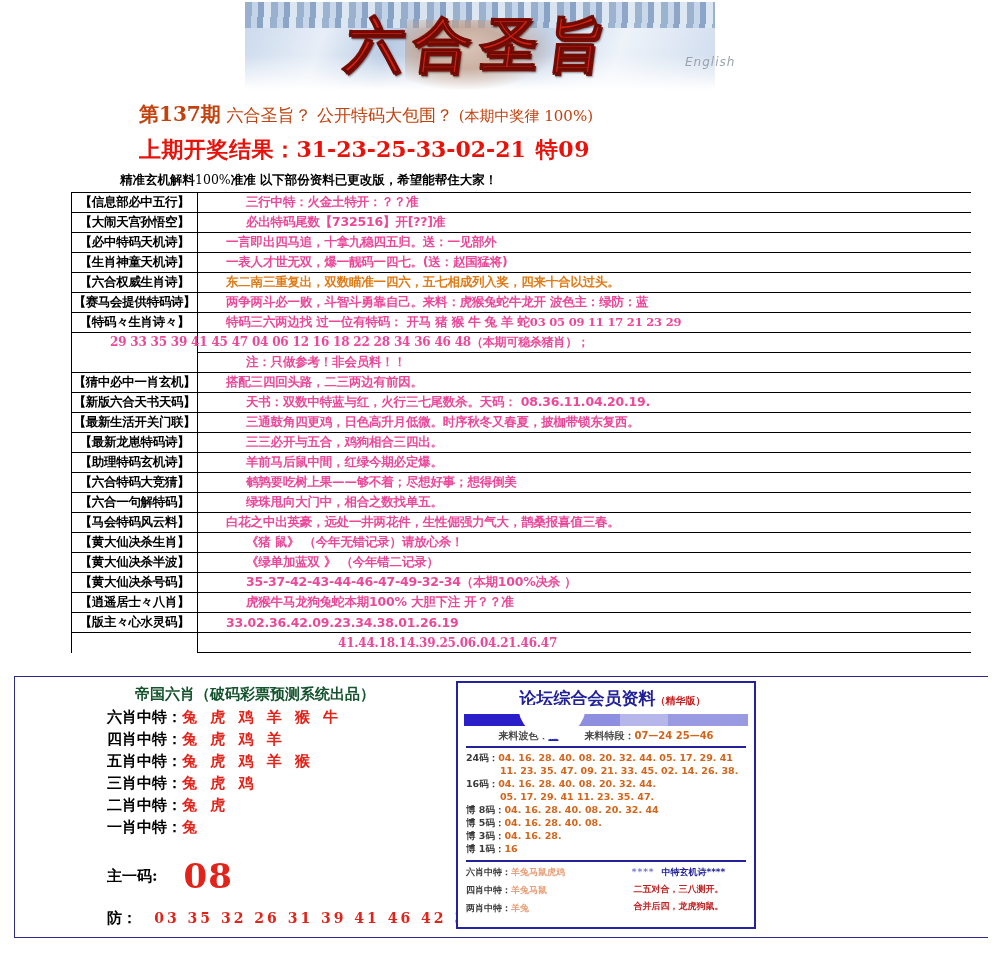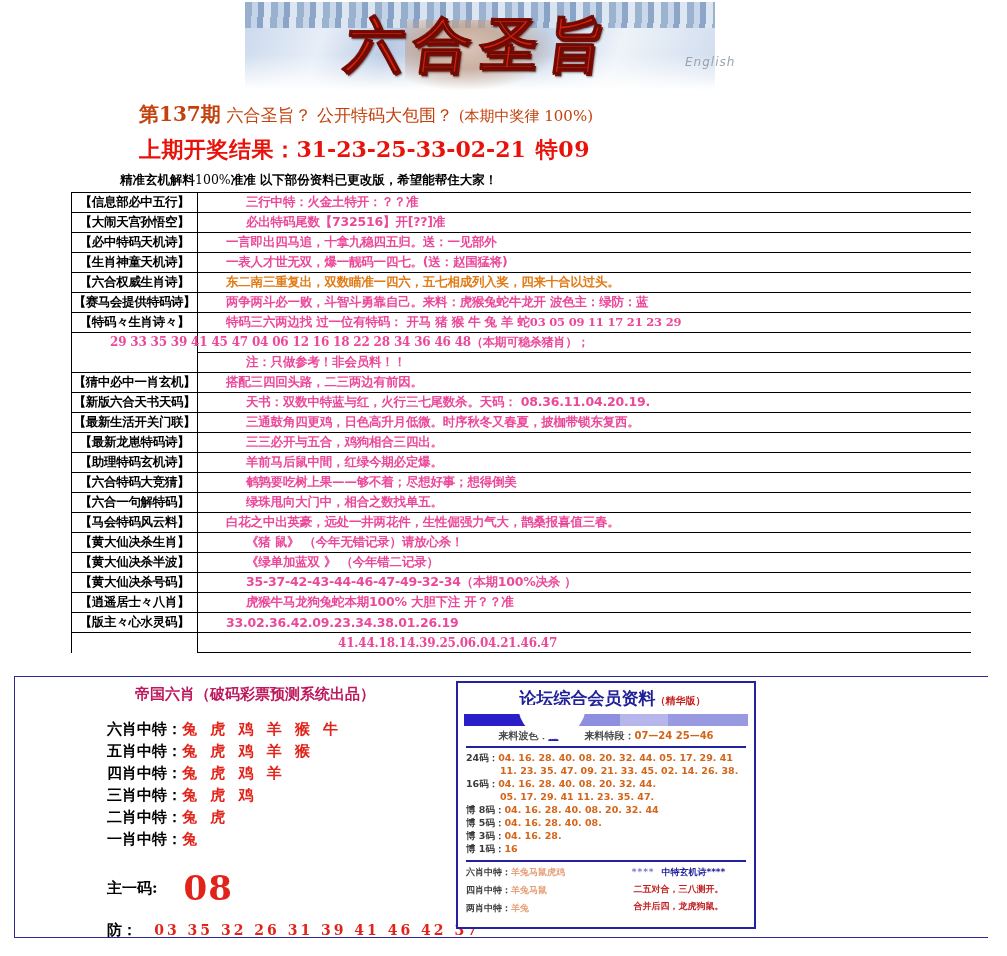--- a/index.html
+++ b/index.html
@@ -121,22 +121,22 @@
     content:"";position:absolute;right:-4px;top:-4px;width:4px;height:266px;
     background:#fff;
   }
 
   
   .pred{
     position:absolute;left:60px;top:8px;width:360px;
   }
   .pred-title{
     font-family:Liberation Mono, monospace;
-    font-size:15px;font-weight:bold;color:#be185d;text-align:center;
-    margin-bottom:16px;
+    font-size:15px;font-weight:bold;color:#14532d;text-align:center;
+    margin-bottom:4px;
   }
   .pred-row{
     font-family:"DejaVu Serif","Liberation Serif",serif;
     font-size:15px;font-weight:bold;color:#000;
     margin:0 0 3px 32px;white-space:nowrap;
   }
   .pred-row .zd{color:#e2231a;letter-spacing:4px;}
   .zhu{
     margin:22px 0 0 32px;
     font-family:"DejaVu Serif","Liberation Serif",serif;
@@ -319,22 +319,22 @@
       </tr>
     </tbody>
 </table>
 
 <div class="bottom-wrap">
 
   <div class="pred">
     <div class="pred-title">帝国六肖（破码彩票预测系统出品）</div>
     <div id="pred-rows">
         <div class="pred-row"><span>六肖中特：</span><span class="zd">兔 虎 鸡 羊 猴 牛</span></div>
+        <div class="pred-row"><span>四肖中特：</span><span class="zd">兔 虎 鸡 羊</span></div>
         <div class="pred-row"><span>五肖中特：</span><span class="zd">兔 虎 鸡 羊 猴</span></div>
-        <div class="pred-row"><span>四肖中特：</span><span class="zd">兔 虎 鸡 羊</span></div>
         <div class="pred-row"><span>三肖中特：</span><span class="zd">兔 虎 鸡</span></div>
         <div class="pred-row"><span>二肖中特：</span><span class="zd">兔 虎</span></div>
         <div class="pred-row"><span>一肖中特：</span><span class="zd">兔</span></div>
       </div>
     <div class="zhu">
       <span>主一码:</span>
       <span class="big">08</span>
     </div>
     <div class="fang">
       <span>防：</span>

